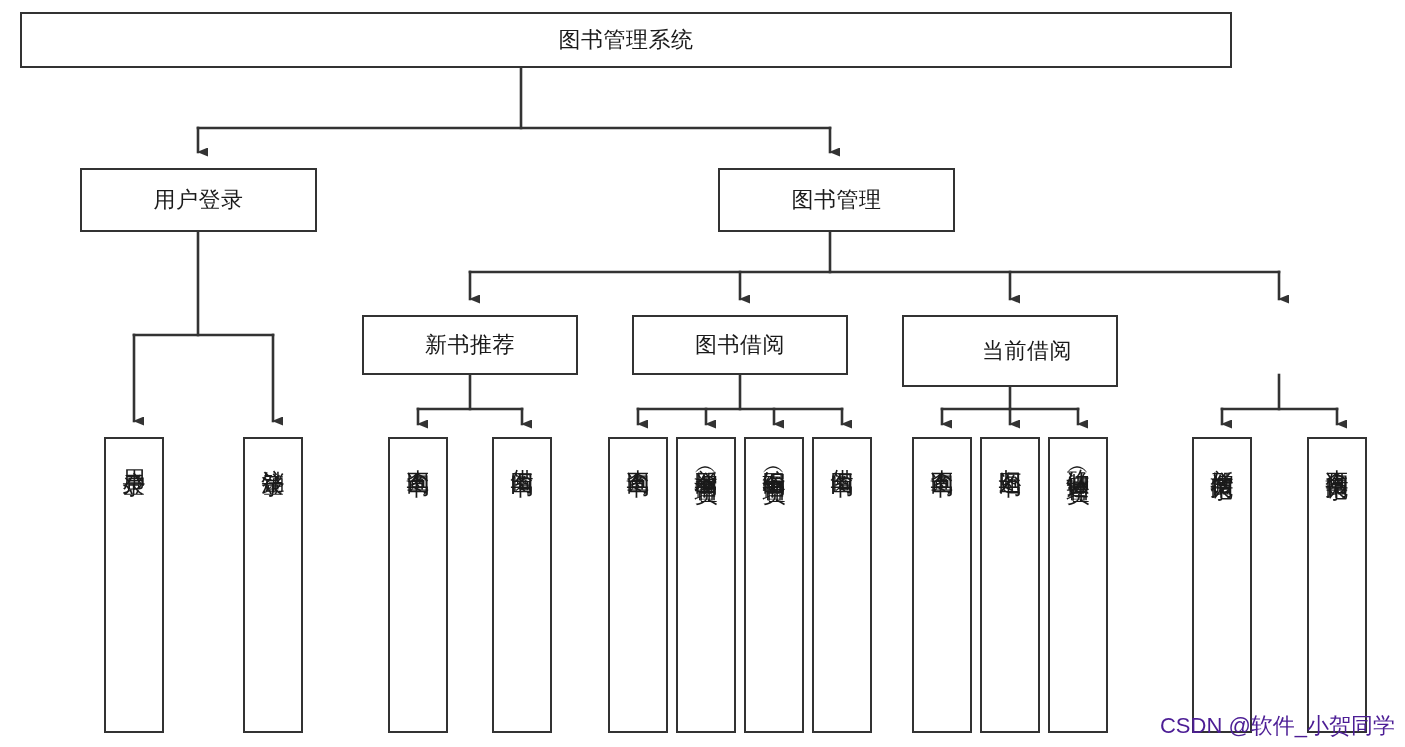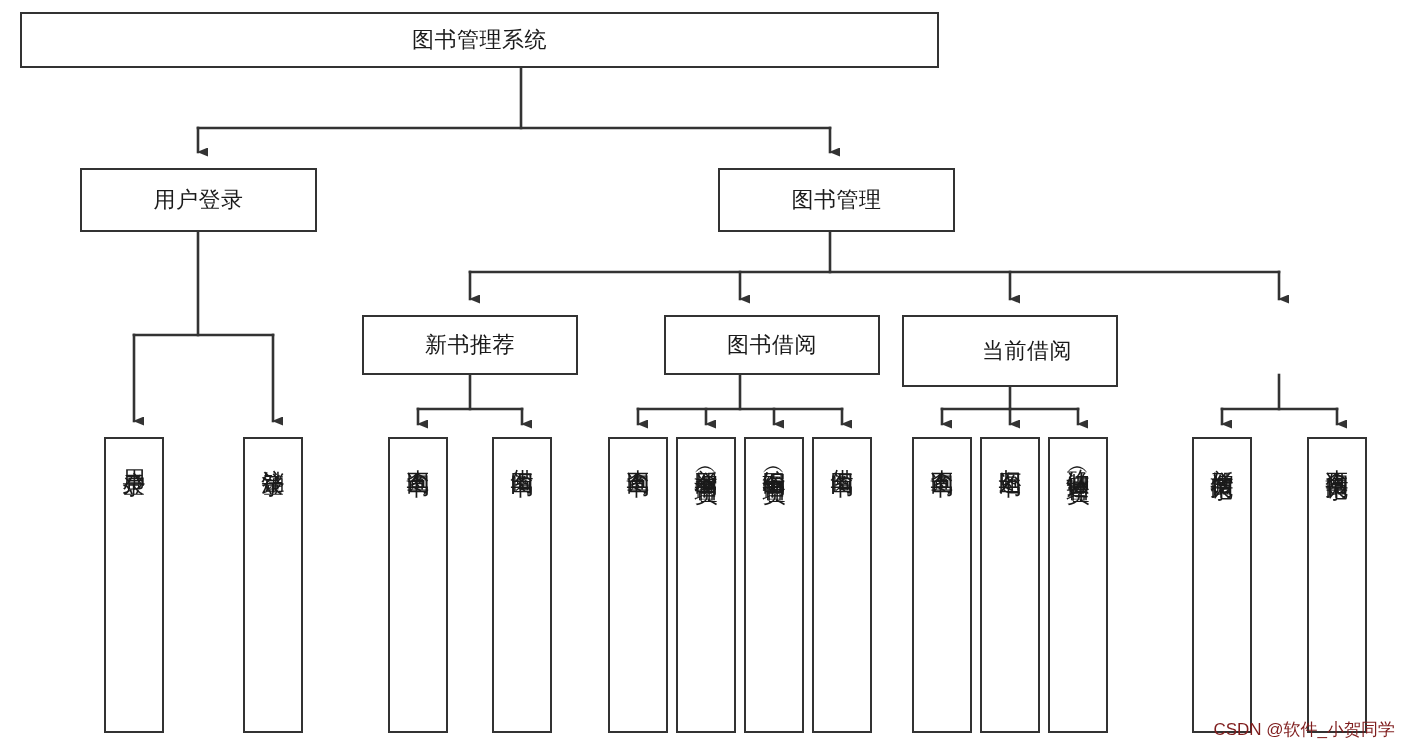--- a/index.html
+++ b/index.html
@@ -55,22 +55,22 @@
     writing-mode: vertical-rl;
     text-orientation: upright;
     letter-spacing: 2px;
     line-height: 1;
     display: block;
   }
   #watermark {
     position: absolute;
     right: 10px;
     bottom: 6px;
-    font-size: 17px;
-    color: #7f1d1d;
+    font-size: 22px;
+    color: #4c1d95;
     z-index: 5;
     white-space: nowrap;
     font-family: "Liberation Sans", "DejaVu Sans", sans-serif;
   }
 </style>
 </head>
 <body>
 
 <div id="diagram-root">
 
@@ -117,35 +117,35 @@
       <path d="M1010,409 L1010,424" marker-end="url(#arrowhead)"></path>
       <path d="M1078,409 L1078,424" marker-end="url(#arrowhead)"></path>
 
       <path d="M1279,375 L1279,409"></path>
       <path d="M1222,409 L1337,409"></path>
       <path d="M1222,409 L1222,424" marker-end="url(#arrowhead)"></path>
       <path d="M1337,409 L1337,424" marker-end="url(#arrowhead)"></path>
     </g>
   </svg>
 
-  <div class="node-box horiz" style="left:20px; top:12px; width:919px; height:56px;">
+  <div class="node-box horiz" style="left:20px; top:12px; width:1212px; height:56px;">
     <span class="node-label">图书管理系统</span>
   </div>
 
   <div class="node-box horiz" style="left:80px; top:168px; width:237px; height:64px;">
     <span class="node-label">用户登录</span>
   </div>
   <div class="node-box horiz" style="left:718px; top:168px; width:237px; height:64px;">
     <span class="node-label">图书管理</span>
   </div>
 
   <div class="node-box horiz" style="left:362px; top:315px; width:216px; height:60px;">
     <span class="node-label">新书推荐</span>
   </div>
-  <div class="node-box horiz" style="left:632px; top:315px; width:216px; height:60px;margin-left:32px;">
+  <div class="node-box horiz" style="left:632px; top:315px; width:216px; height:60px;">
     <span class="node-label">图书借阅</span>
   </div>
   <div class="node-box horiz" style="left:902px; top:315px; width:216px; height:72px;padding-left:34px;">
     <span class="node-label">当前借阅</span>
   </div>
 
   <div class="node-box vert" style="left:104px; top:437px; width:60px; height:296px;">
     <span class="node-label">用户登录</span>
   </div>
   <div class="node-box vert" style="left:243px; top:437px; width:60px; height:296px;">

